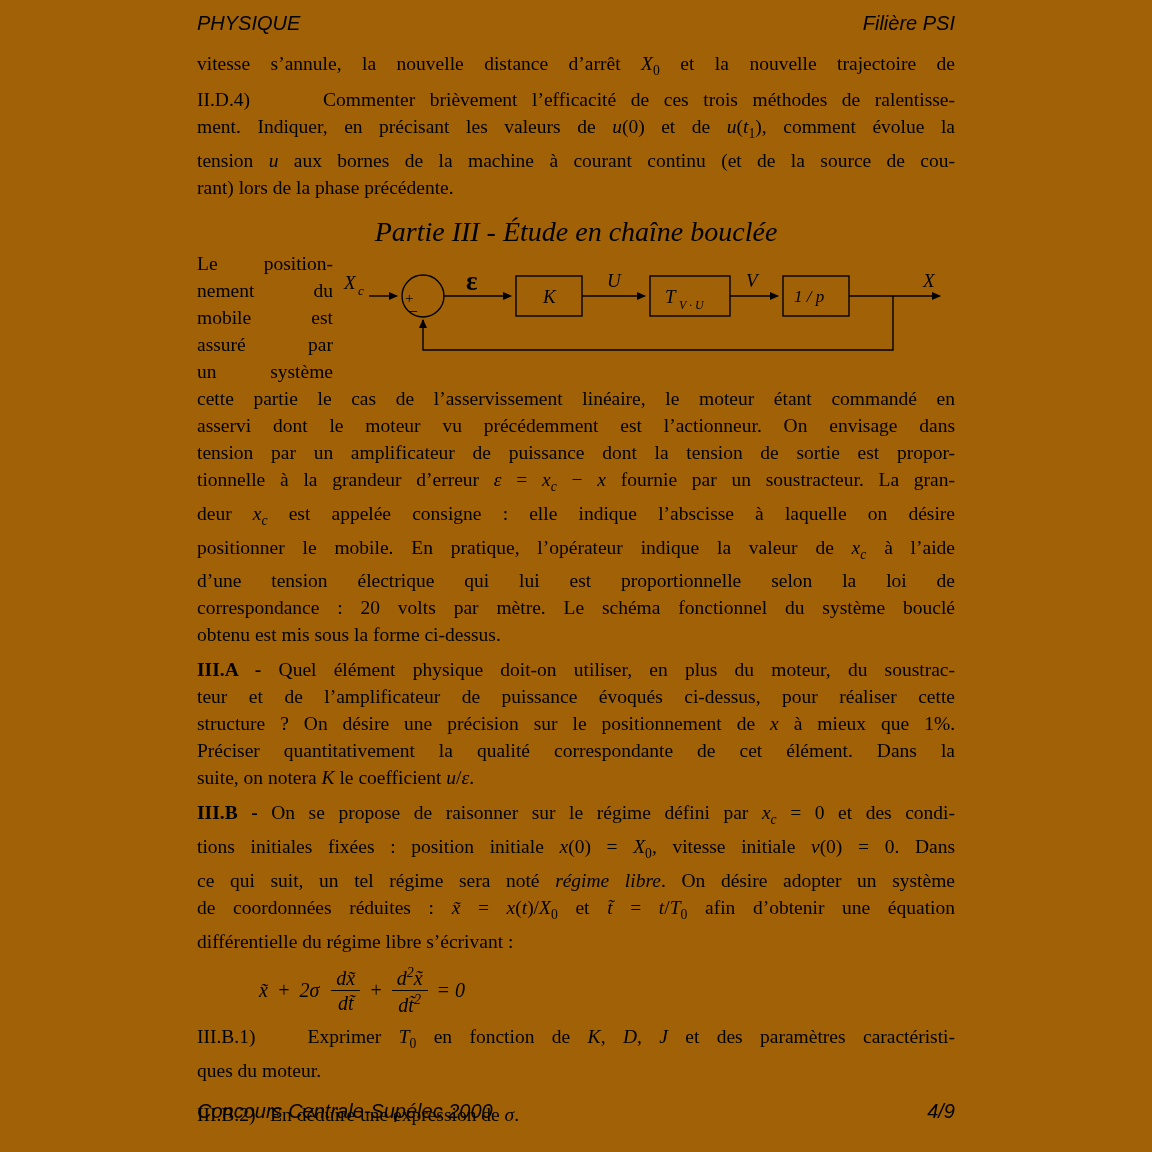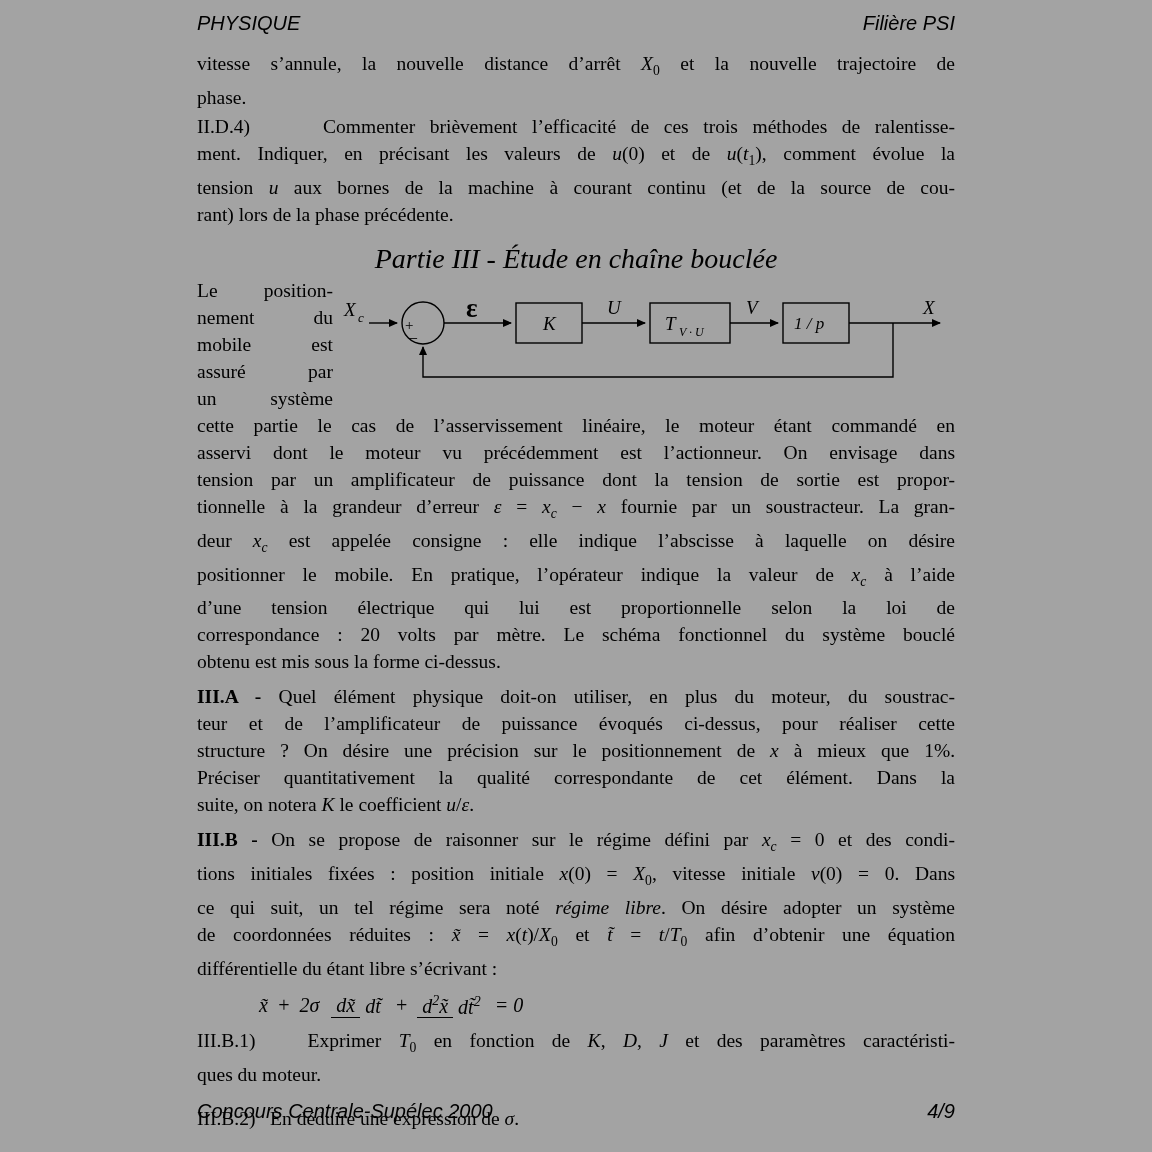--- a/index.html
+++ b/index.html
@@ -1,18 +1,18 @@
 <!DOCTYPE html>
 <html><head>
 <meta charset="utf-8">
 <style>
   html,body { margin:0; padding:0; background:#e8e8e8; }
   .page {
     position:relative; width:1152px; height:1152px; margin:0 auto;
-    background:#a3a3a3; color:#000;
+    background:#a16207; color:#000;
     font-family:"Liberation Serif", serif;
     overflow:hidden;
   }
   .header, .footer {
     position:absolute; left:197px; right:197px;
     display:flex; justify-content:space-between;
     font-family:"Liberation Sans", sans-serif;
     font-style:italic; font-size:20px;
   }
   .header { top:12px; }
@@ -35,39 +35,38 @@
   .sidenote { width:136px; margin-right:10px; flex:none; }
   .diagram { flex:none; margin-top:4px; }
   svg text { font-family:"Liberation Serif", serif; fill:#000; }
   sub, sup { font-size:0.7em; }
   .equation {
     display:flex; align-items:center; gap:9px;
     font-style:italic; font-size:20px;
     margin:10px 0 8px 62px;
   }
   .group { display:inline-flex; align-items:center; gap:12px; }
-  .frac { display:inline-flex; flex-direction:row; align-items:center; line-height:1.1; }
+  .frac { display:inline-flex; flex-direction:column; align-items:center; line-height:1.1; }
   .frac .num { padding:0 5px 1px 5px; border-bottom:1.6px solid #000; }
   .frac .den { padding:1px 5px 0 5px; }
 </style>
 </head>
 <body>
 
 <div class="page">
 
   <div class="header">
     <span>PHYSIQUE</span>
     <span>Filière PSI</span>
   </div>
 
   <div class="body">
 
     <div class="para">
       <div class="jline">vitesse s’annule, la nouvelle distance d’arrêt <i>X</i><sub>0</sub> et la nouvelle trajectoire de</div>
-      <div class="lline">phase.</div>
     </div>
 
     <div class="para mt2">
       <div class="jline">II.D.4) &nbsp;&nbsp;&nbsp; Commenter brièvement l’efficacité de ces trois méthodes de ralentisse-</div>
       <div class="jline">ment. Indiquer, en précisant les valeurs de <i>u</i>(0) et de <i>u</i>(<i>t</i><sub>1</sub>), comment évolue la</div>
       <div class="jline">tension <i>u</i> aux bornes de la machine à courant continu (et de la source de cou-</div>
       <div class="lline">rant) lors de la phase précédente.</div>
     </div>
 
     <div class="title">Partie III - Étude en chaîne bouclée</div>
@@ -132,21 +131,21 @@
       <div class="jline">structure ? On désire une précision sur le positionnement de <i>x</i> à mieux que 1%.</div>
       <div class="jline">Préciser quantitativement la qualité correspondante de cet élément. Dans la</div>
       <div class="lline">suite, on notera <i>K</i> le coefficient <i>u</i>/<i>ε</i>.</div>
     </div>
 
     <div class="para mt8">
       <div class="jline"><b>III.B -</b> On se propose de raisonner sur le régime défini par <i>x</i><sub><i>c</i></sub> = 0 et des condi-</div>
       <div class="jline">tions initiales fixées : position initiale <i>x</i>(0) = <i>X</i><sub>0</sub>, vitesse initiale <i>v</i>(0) = 0. Dans</div>
       <div class="jline">ce qui suit, un tel régime sera noté <i>régime libre</i>. On désire adopter un système</div>
       <div class="jline">de coordonnées réduites : <i>x̃</i> = <i>x</i>(<i>t</i>)/<i>X</i><sub>0</sub> et <i>t̃</i> = <i>t</i>/<i>T</i><sub>0</sub> afin d’obtenir une équation</div>
-      <div class="lline">différentielle du étant libre s’écrivant :</div>
+      <div class="lline">différentielle du régime libre s’écrivant :</div>
     </div>
 
     <div class="equation">
       <span>x̃</span>
       <span>+</span>
       <span class="group">
         <span>2σ</span>
         <span class="frac">
           <span class="num">dx̃</span>
           <span class="den">dt̃</span>

